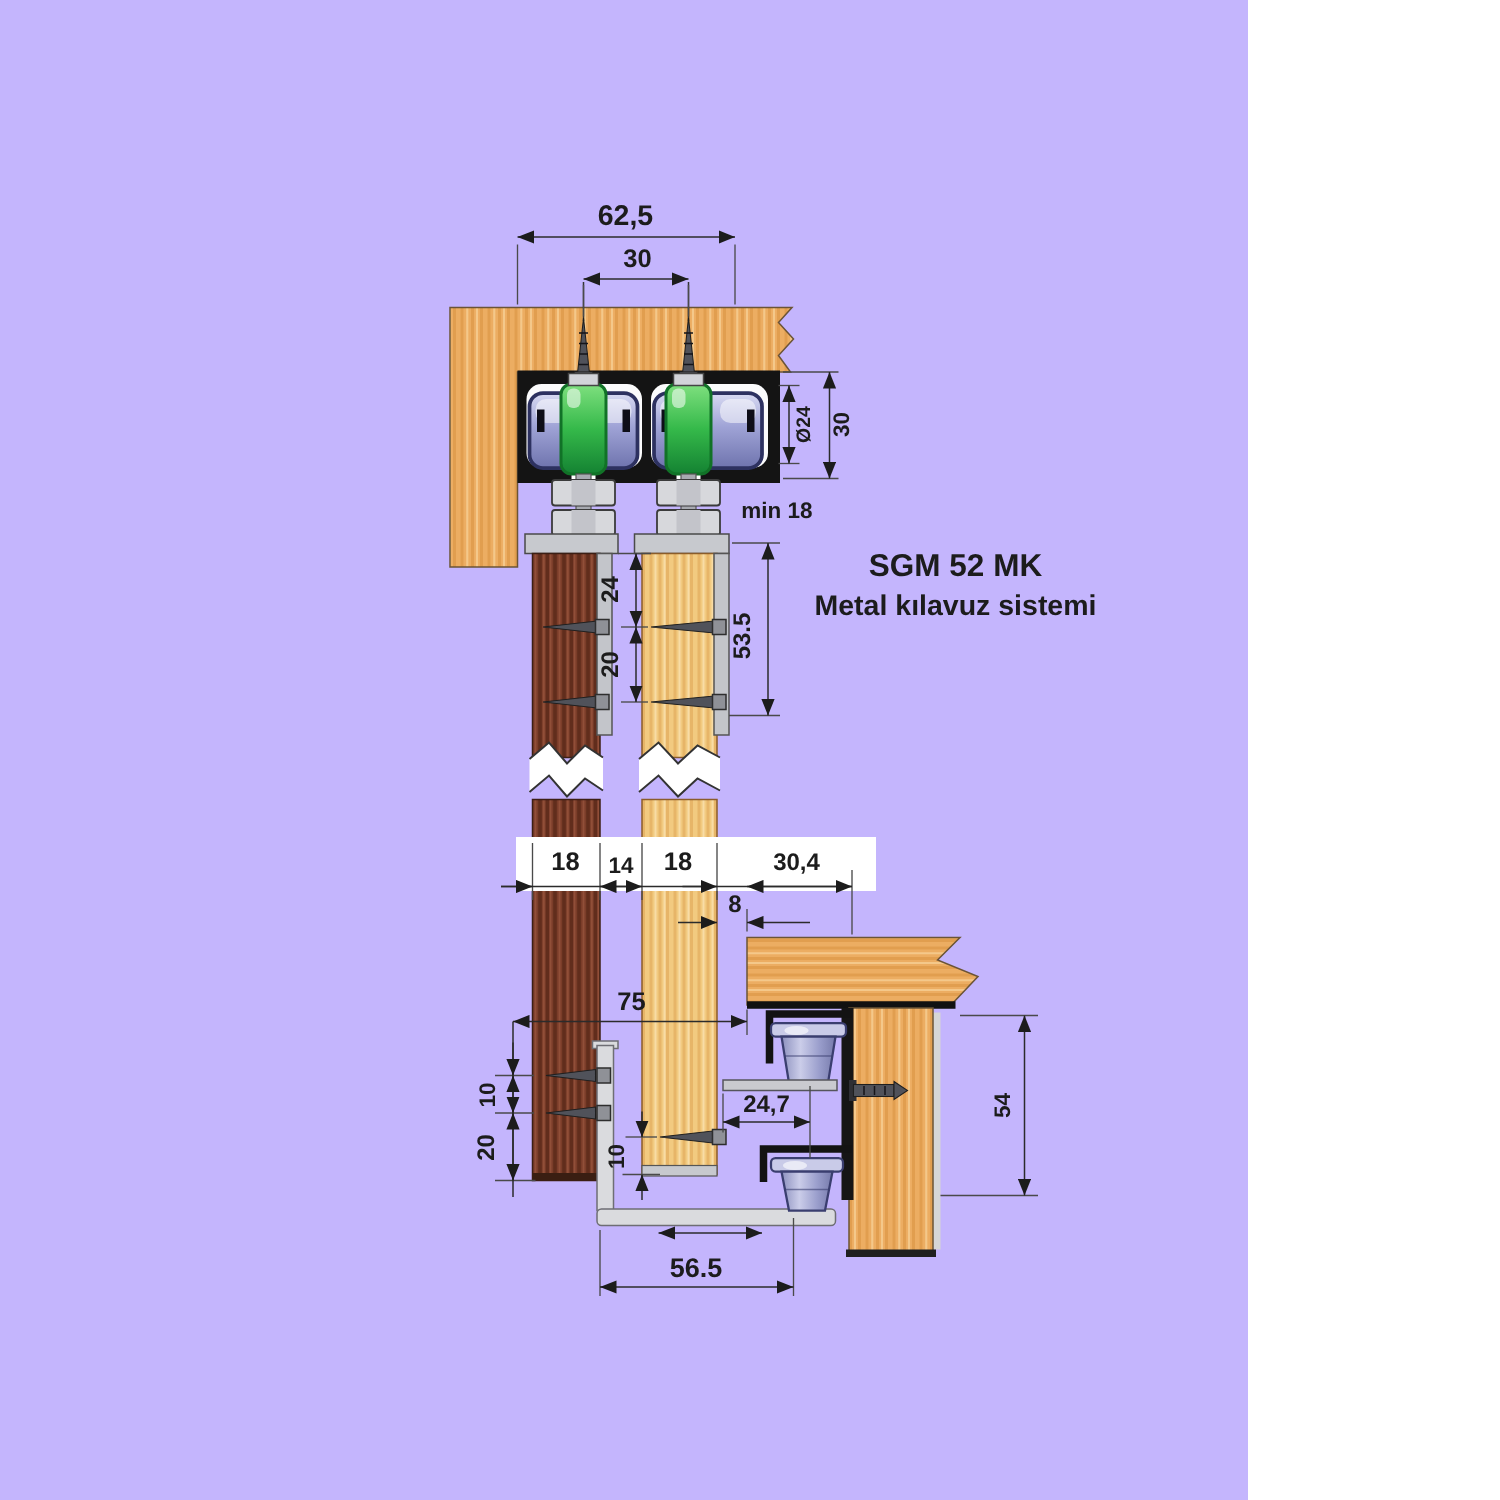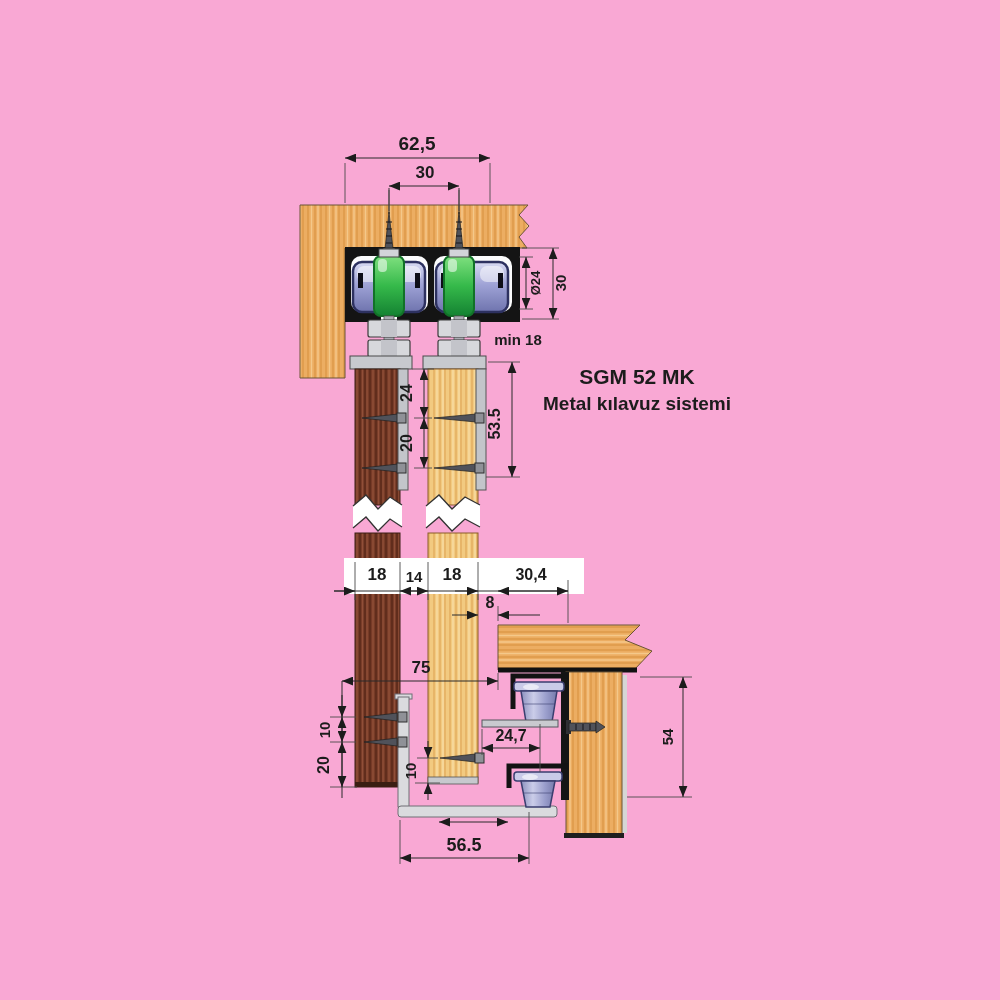--- a/index.html
+++ b/index.html
@@ -1,16 +1,16 @@
 <!DOCTYPE html>
 <html><head>
 <meta charset="utf-8">
 <style>
   html,body{margin:0;padding:0;background:#ffffff;}
-  .canvas{position:relative;width:1000px;height:1000px;background:#f9a8d4;overflow:hidden;
+  .canvas{position:relative;width:832px;height:1000px;background:#c4b5fd;overflow:hidden;
           font-family:"Liberation Sans",sans-serif;}
   svg text{font-family:"Liberation Sans",sans-serif;font-weight:bold;fill:#1c1c1c;}
   .dimline{stroke:#2b2b2b;stroke-width:1;fill:none;}
   .extline{stroke:#4a4a4a;stroke-width:0.9;fill:none;}
   .bracket{stroke:#131313;stroke-width:5;fill:none;}
   .screwbody{fill:#50525a;stroke:#1f1f1f;stroke-width:0.7;}
   .screwhatch{stroke:#15151a;stroke-width:1;}
   .screwhead{fill:#8f9197;stroke:#2e2e2e;stroke-width:1;}
   .breakline{stroke:#333;stroke-width:1.3;fill:none;}
 </style>

